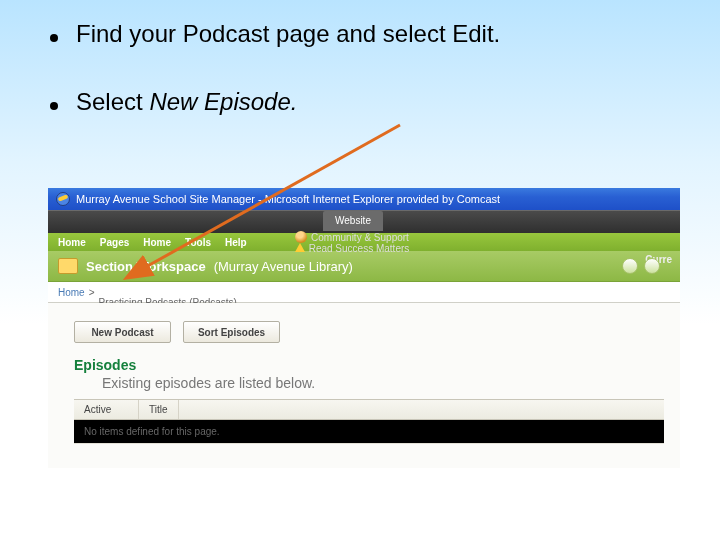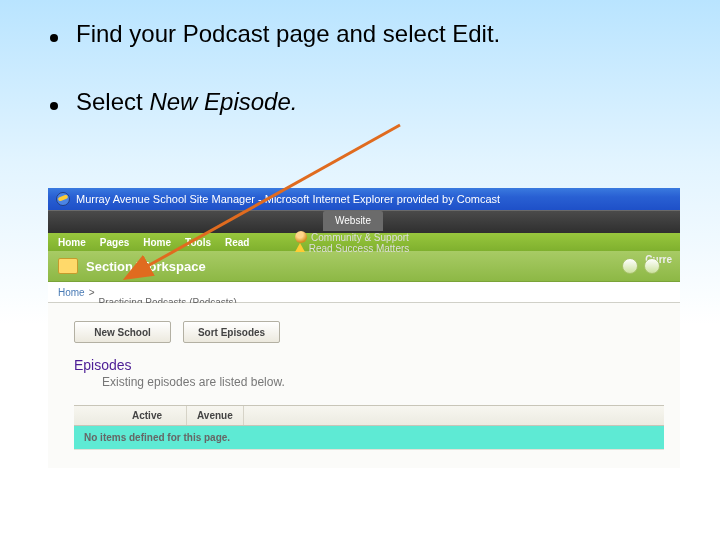--- a/index.html
+++ b/index.html
@@ -233,55 +233,53 @@
     color: #444;
     display: flex;
     align-items: center;
     justify-content: center;
     font-weight: bold;
     cursor: pointer;
   }
 
   .episodes-heading {
     font-size: 14px;
-    color: #4c1d95;
-    font-weight: normal;
+    color: #15803d;
+    font-weight: bold;
     margin-bottom: 2px;
   }
   .episodes-sub {
-    font-size: 12px;
+    font-size: 14px;
     color: #777;
-    margin-bottom: 16px;
+    margin-bottom: 8px;
     padding-left: 28px;
   }
 
   .ep-table {
     border-top: 1px solid #c8c5b8;
     border-bottom: 1px solid #e3e1d7;
   }
   .ep-head {
     display: flex;
     background: linear-gradient(to bottom, #f7f6f0 0%, #ecebe1 100%);
     border-bottom: 1px solid #c8c5b8;
     font-size: 10px;
-    font-weight: bold;
+    font-weight: normal;
     color: #444;
-    padding-left: 48px;
   }
   .ep-head .col {
     padding: 4px 10px;
     border-right: 1px solid #d6d3c7;
   }
   .ep-head .col.active { width: 44px; }
   .ep-empty {
     font-size: 10px;
     color: #666;
     padding: 6px 10px;
-    background: #5eead4;
-    font-weight: bold;
+    background: #000000;
   }
 
   
   .arrow-svg {
     position: absolute;
     top: 115px;
     left: 100px;
     width: 320px;
     height: 180px;
     pointer-events: none;
@@ -334,52 +332,53 @@
         <span>Read Success Matters</span>
       </span>
       <span class="currc">Curre</span>
     </div>
 
     <div class="greenbar1">
       <span>Home</span>
       <span>Pages</span>
       <span>Home</span>
       <span>Tools</span>
-      <span>Read</span>
+      <span>Help</span>
     </div>
 
     <div class="greenbar2">
       <span class="folder-icon"></span>
       <span class="sw-label">Section Workspace</span>
+      <span>(Murray Avenue Library)</span>
       <span class="circle-btns">
         <span class="circle-btn"></span>
         <span class="circle-btn"></span>
       </span>
     </div>
 
     <div class="breadcrumb-row">
       <span>Home</span>
       <span class="sep">&gt;</span>
       <span class="final">Practicing Podcasts (Podcasts)</span>
     </div>
 
     <div class="content">
 
       <div class="btn-row">
-        <div class="gray-btn">New School</div>
+        <div class="gray-btn">New Podcast</div>
         <div class="gray-btn">Sort Episodes</div>
       </div>
 
       <div class="episodes-heading">Episodes</div>
       <div class="episodes-sub">Existing episodes are listed below.</div>
 
       <div class="ep-table">
         <div class="ep-head">
           <div class="col active">Active</div>
-          <div class="col">Avenue</div>
+          <div class="col">Title</div>
         </div>
         <div class="ep-empty">No items defined for this page.</div>
       </div>
 
     </div>
 
   </div>
 
 </div>
 

